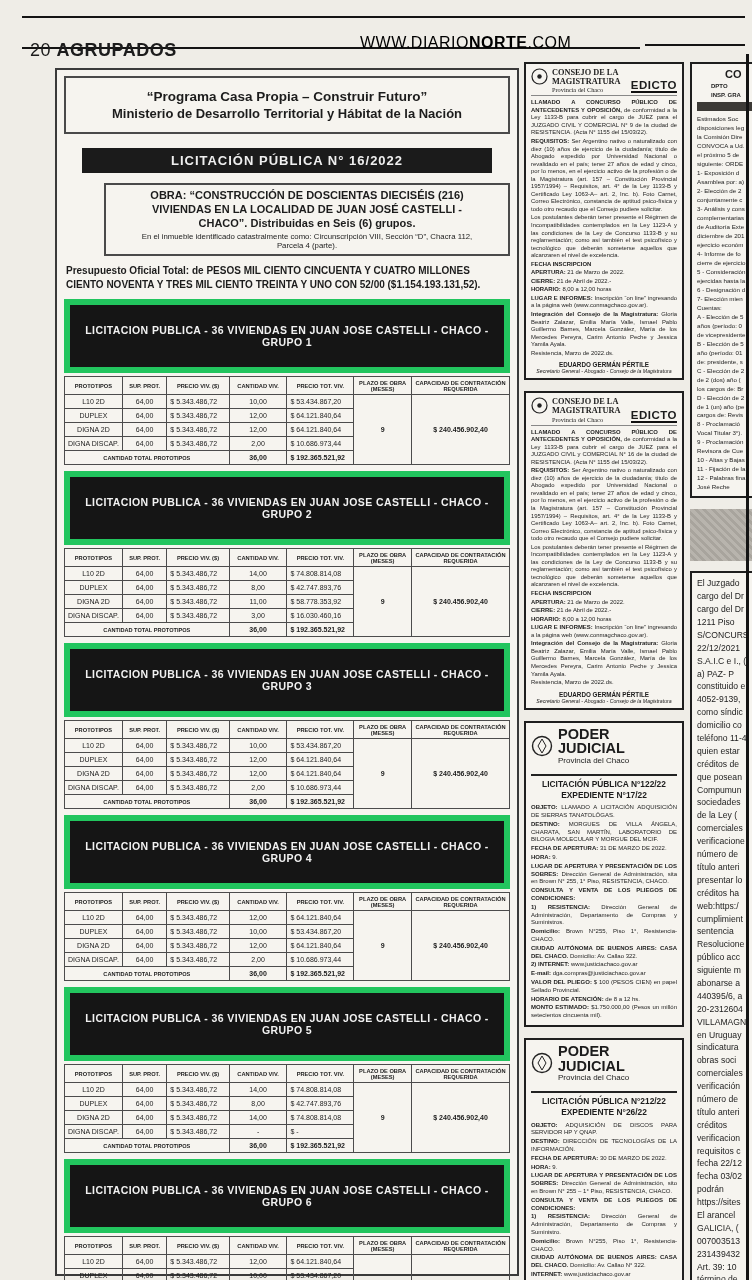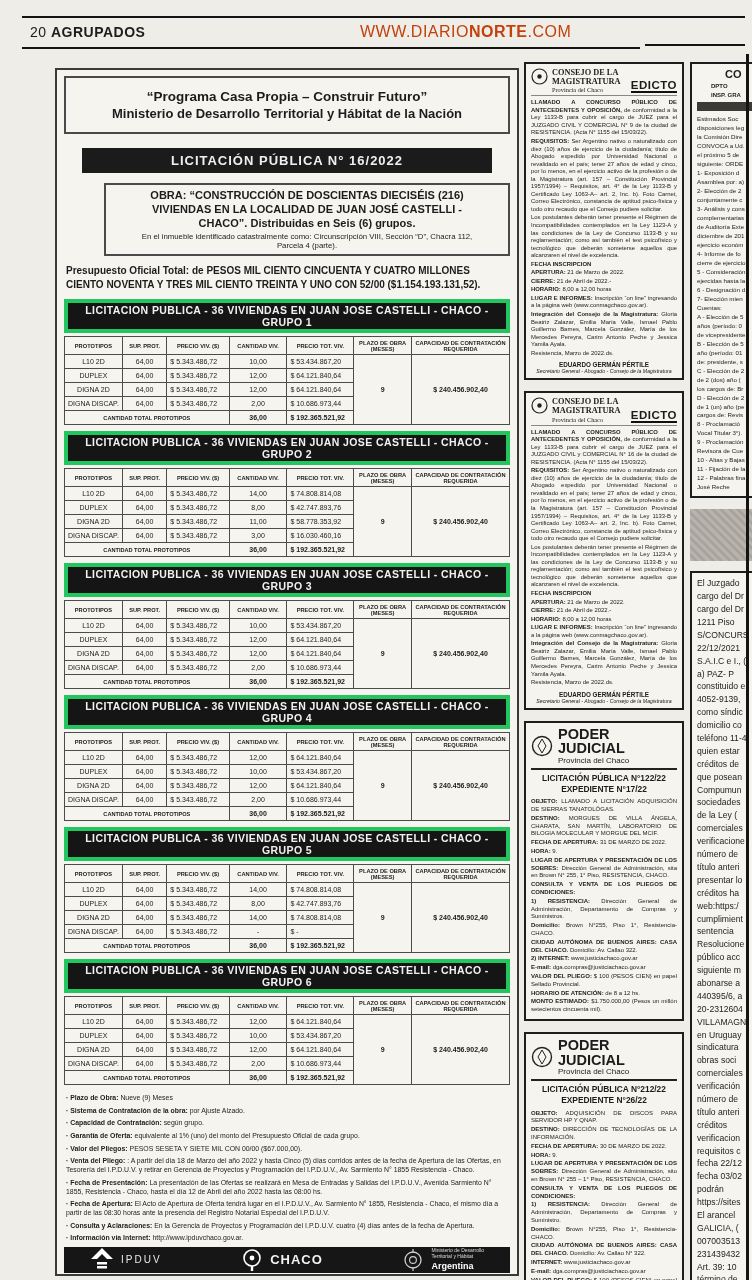--- a/index.html
+++ b/index.html
@@ -3,41 +3,41 @@
 <meta charset="utf-8">
 <style>
   * { margin:0; padding:0; box-sizing:border-box; }
   html,body { width:752px; height:1280px; }
   body { background:#d9d6d0; font-family:"Liberation Sans", sans-serif; color:#1c1c1c; position:relative; overflow:hidden; }
   .page { position:absolute; inset:0; background:#efede7; }
 
   
   .rule { position:absolute; background:#141414; }
   .masthead { position:absolute; top:24px; left:30px; right:10px; display:flex; align-items:center; }
-  .section-title { font-size:14px; letter-spacing:.5px; }
+  .section-title { font-size:18px; letter-spacing:.5px;margin-top:16px; }
   .section-title b { font-weight:bold; }
-  .site-url { position:absolute; left:330px; font-size:16px; color:#c2410c; letter-spacing:.5px; }
+  .site-url { position:absolute; left:330px; font-size:16px; color:#000000; letter-spacing:.5px; }
   .site-url b { font-weight:bold; }
 
   
   .main-ad { position:absolute; left:55px; top:68px; width:464px; height:1208px;
              border:2px solid #3a3a3a; background:#f6f4ef; padding:6px 7px; display:flex; flex-direction:column; }
   .ad-title-box { border:2px solid #4a4a4a; text-align:center; padding:11px 4px; }
   .ad-title-line1 { font-weight:bold; font-size:13.5px; }
   .ad-title-line2 { font-weight:bold; font-size:13px; margin-top:2px; }
   .banner { background:#1b1b1b; color:#efefef; text-align:center; font-weight:bold; font-size:13px;
             letter-spacing:1px; padding:5px 0; margin:14px 18px 10px 18px; }
   .obra-box { border:2px solid #4a4a4a; text-align:center; padding:4px 23px;margin-left:40px; }
   .obra-line1 { font-weight:bold; font-size:11px; line-height:1.25; }
   .obra-line2 { font-size:7.8px; margin-top:2px; }
   .presupuesto { font-size:10px; font-weight:bold; margin:8px 2px 2px 2px; line-height:1.35; }
 
   .group { margin-top:6px; }
   .group-header { background:#151515; color:#f1f1f1; text-align:center; font-weight:bold;
-                  font-size:10.5px; letter-spacing:.4px; padding:1px 0; border:4px solid #22c55e; }
+                  font-size:10.5px; letter-spacing:.4px; padding:19px 0; border:6px solid #22c55e; }
   table.lic { width:100%; border-collapse:collapse; margin-top:3px; }
   table.lic th { border:1px solid #4c4c4c; font-size:5.7px; font-weight:bold; text-align:center; padding:2px 1px; height:18px; }
   table.lic td { border:1px solid #4c4c4c; font-size:7px; padding:1px 3px; height:14px; }
   td.c { text-align:center; }
   td.proto { text-align:center; font-size:6.8px; }
   td.money { text-align:left; }
   td.plazo { text-align:center; font-weight:bold; font-size:9px; vertical-align:middle; }
   td.capacidad { text-align:center; font-weight:bold; font-size:8px; vertical-align:middle; }
   tr.total td { font-weight:bold; }
   tr.total td.lbl { font-size:5.6px; text-align:center; }
@@ -61,21 +61,21 @@
   .cm-head { display:flex; align-items:flex-start; gap:4px; border-bottom:1px solid #888; padding-bottom:2px; margin-bottom:3px; }
   .crest { flex:0 0 auto; }
   .cm-org { font-family:"Liberation Serif", serif; font-weight:bold; font-size:8.3px; line-height:1.1; }
   .cm-sub { font-family:"Liberation Serif", serif; font-size:6.3px; }
   .edicto-lbl { margin-left:auto; font-weight:bold; font-size:11.5px; border-bottom:2px solid #111; align-self:flex-end; letter-spacing:.5px; }
   .smallbody .line { font-size:5.9px; line-height:1.28; text-align:justify; margin-bottom:1px; }
   .firma { text-align:center; margin-top:4px; }
   .firma-name { font-weight:bold; font-size:6.3px; }
   .firma-cargo { font-size:5.2px; font-style:italic; }
 
-  .pj-head { display:flex; align-items:center; gap:5px; border-bottom:2px solid #222; padding-bottom:3px; margin-bottom:3px; }
+  .pj-head { display:flex; align-items:center; gap:5px; border-bottom:2px solid #222; padding-bottom:9px; margin-bottom:3px; }
   .pj-org { font-weight:bold; font-size:14.5px; line-height:1; }
   .pj-sub { font-size:8px; }
   .pj-title { text-align:center; font-weight:bold; font-size:8.4px; line-height:1.35; }
   .pj-body { margin-top:3px; }
   .pj-body .line { font-size:6px; line-height:1.3; text-align:justify; margin-bottom:1px; }
 
   
   .col3 { position:absolute; left:690px; top:62px; width:62px; height:1218px; overflow:hidden; }
   .col3 .nbox { width:150px; }
   .conv-head { font-weight:bold; font-size:11px; text-align:left; padding-left:28px; }

